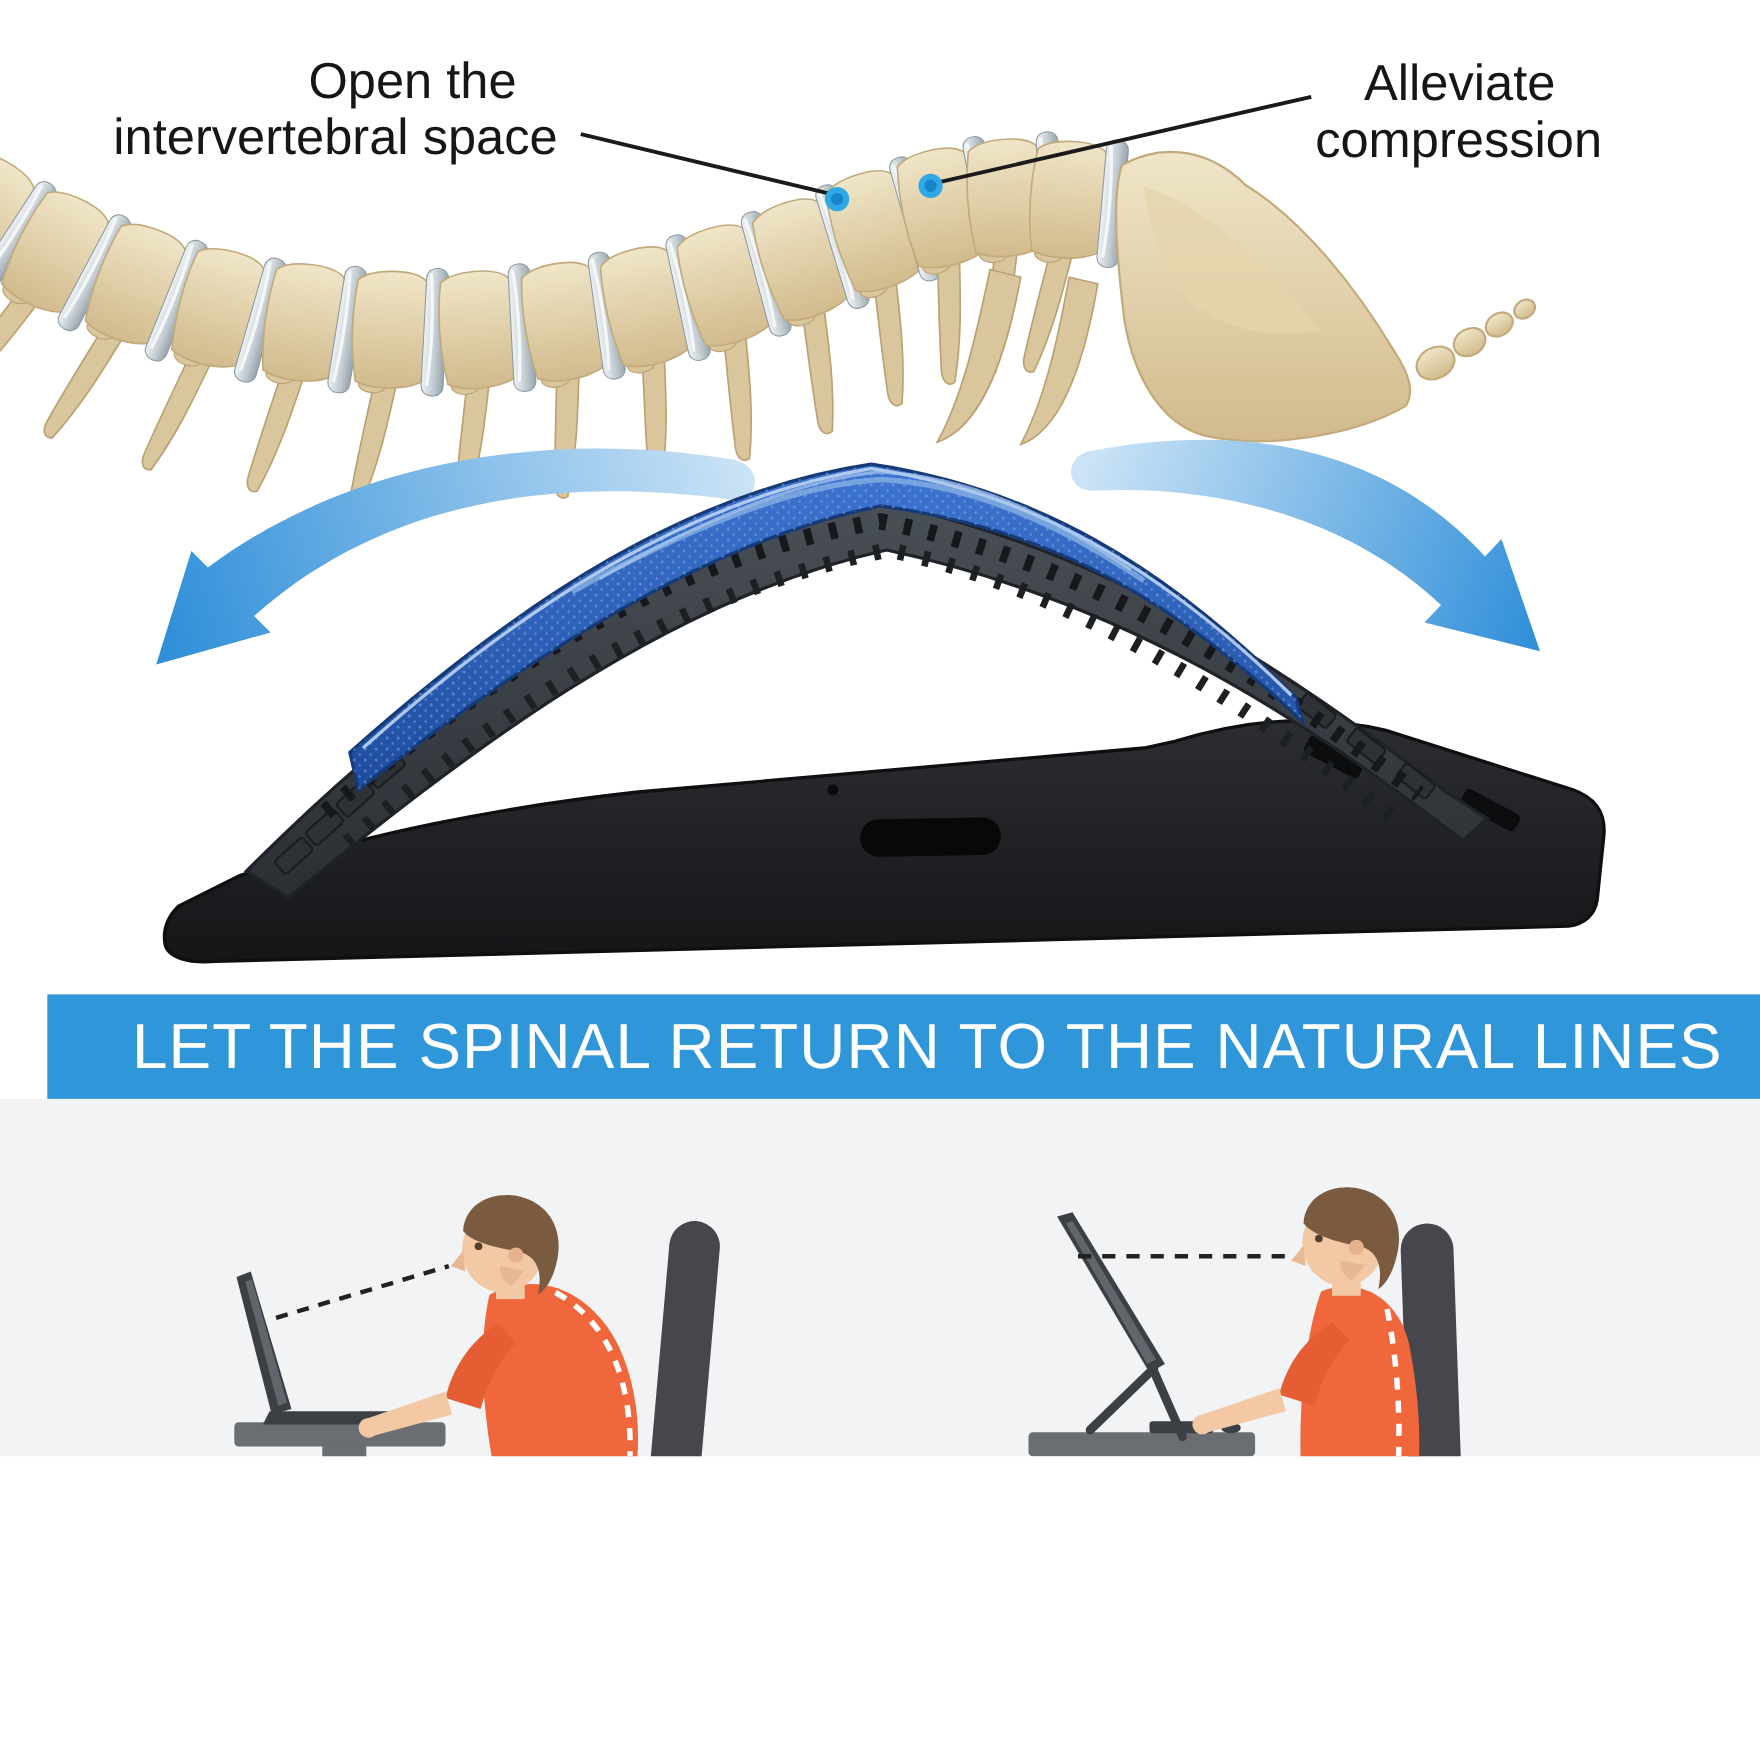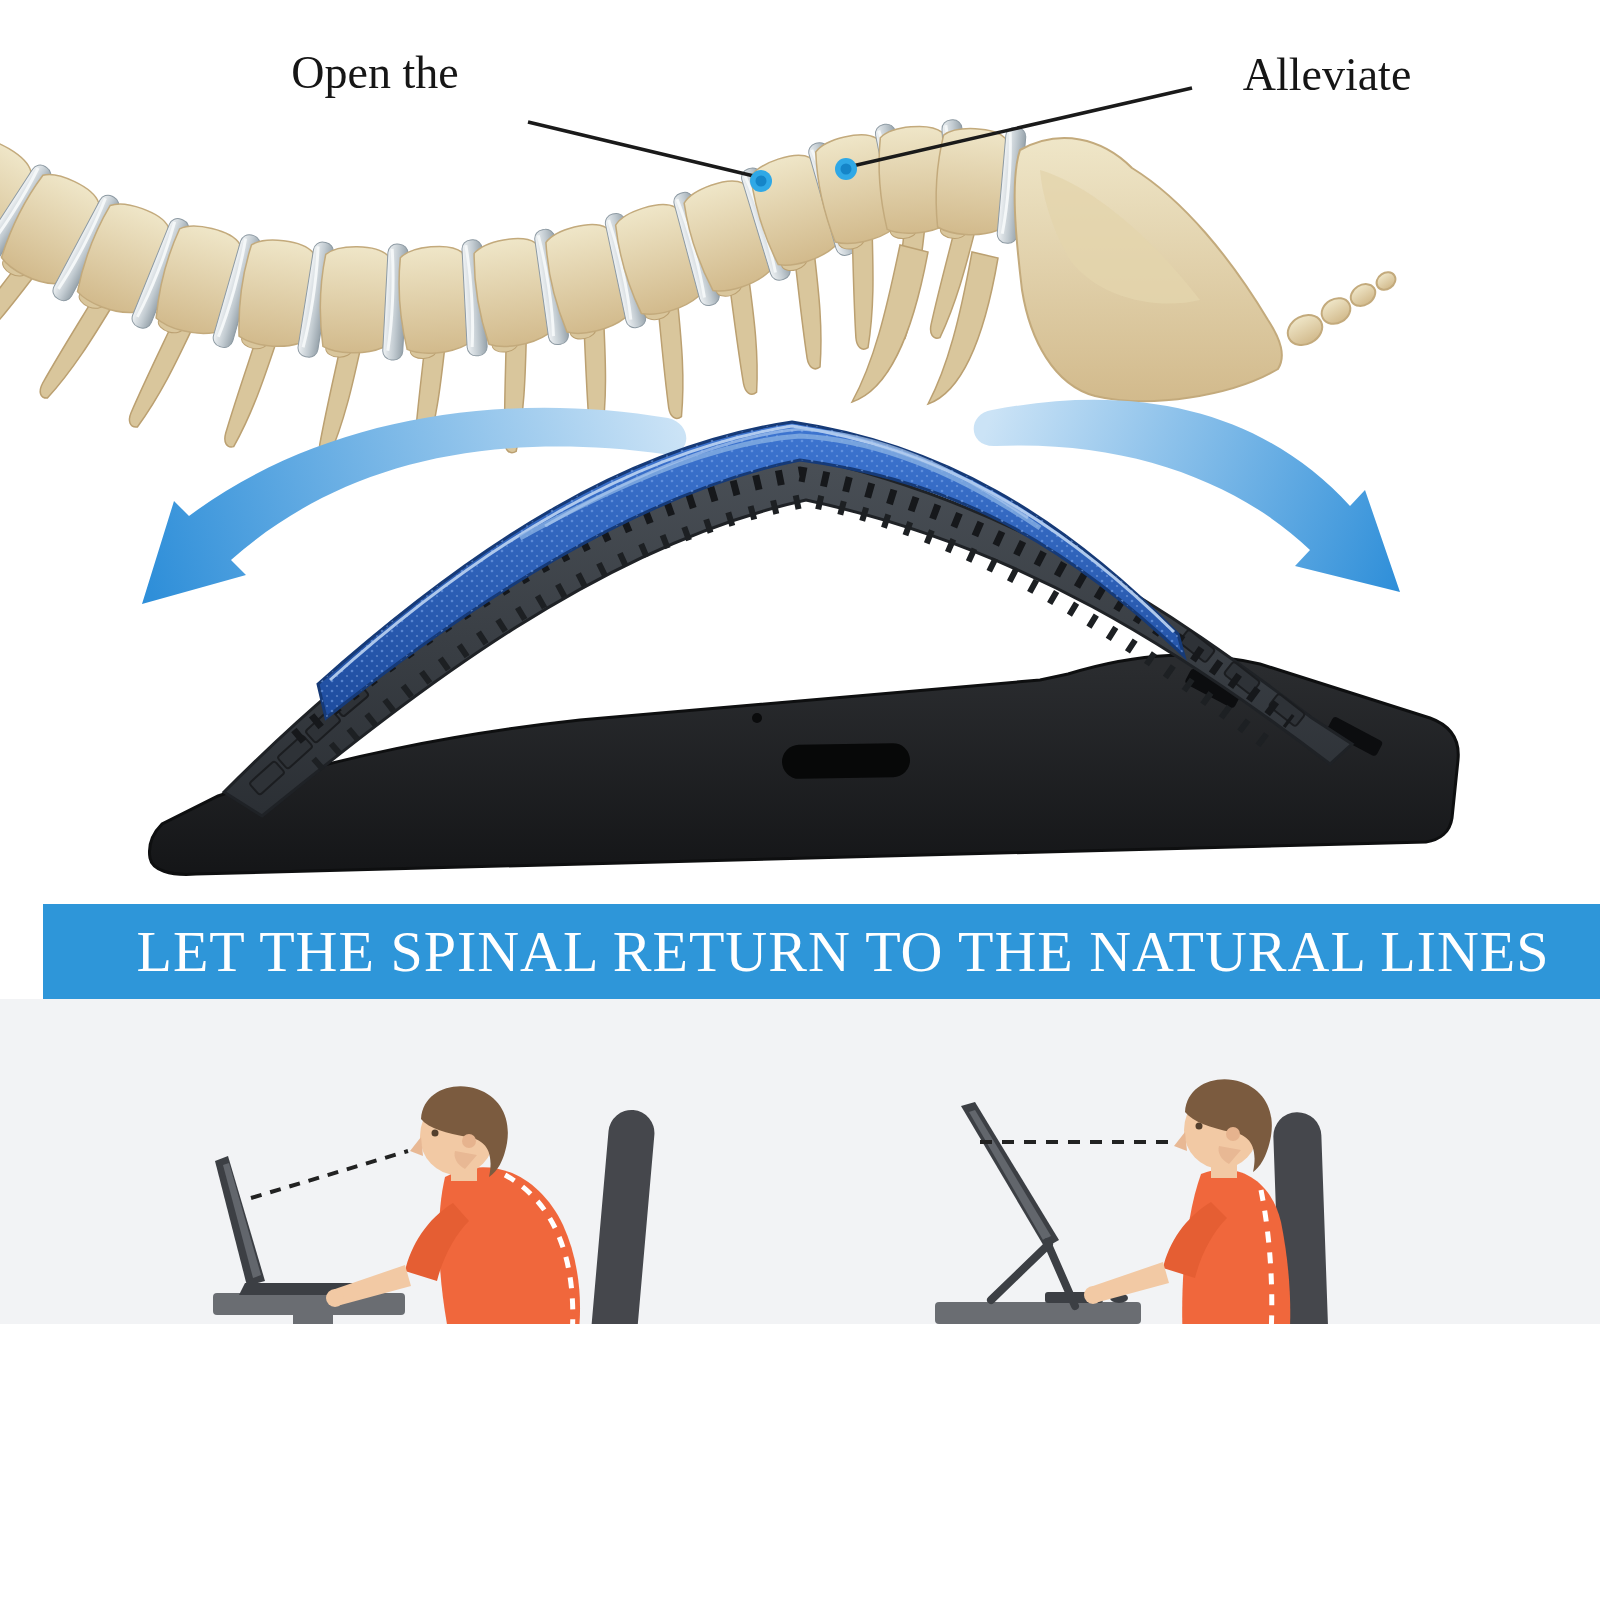--- a/index.html
+++ b/index.html
@@ -1,18 +1,18 @@
 <!DOCTYPE html>
 <html><head>
 <meta charset="utf-8">
 <style>
   html,body { margin:0; padding:0; background:#ffffff; }
   .stage {
     position:relative; width:1600px; height:1324px; overflow:hidden;
-    background:#ffffff; font-family:Liberation Serif, serif;
+    background:#ffffff; font-family:Liberation Sans, sans-serif;
   }
   .spine-section { position:absolute; top:0; left:0; width:1600px; height:470px; }
   .spine-svg { position:absolute; top:0; left:0; }
   .ann { position:absolute; font-size:46px; line-height:1.0; color:#161616;
          white-space:nowrap; transform:translateX(-50%); }
   .product-svg { position:absolute; top:388px; left:0; }
   .banner {
     position:absolute; top:904px; left:0; width:1600px; height:95px;
     background:#2E96D9; display:flex; align-items:center; justify-content:center;margin-left:43px;
   }
@@ -94,21 +94,23 @@
         <circle cx="761" cy="181" r="11" fill="#2FA8E6"></circle>
         <circle cx="761" cy="181" r="5.5" fill="#1585C8"></circle>
       </g>
       <g>
         <circle cx="846" cy="169" r="11" fill="#2FA8E6"></circle>
         <circle cx="846" cy="169" r="5.5" fill="#1585C8"></circle>
       </g>
     </svg>
 
     <div class="ann" style="left:375px; top:50px;">Open the</div>
+    <div class="ann" style="left:305px; top:101px;">intervertebral space</div>
     <div class="ann" style="left:1316px; top:52px;margin-left:11px;">Alleviate</div>
+    <div class="ann" style="left:1326px; top:104px;">compression</div>
   </section>
 
   <svg class="product-svg" width="1600" height="512" viewBox="0 0 1600 512">
     <defs>
       <linearGradient id="arrowL" x1="680" y1="40" x2="150" y2="200" gradientUnits="userSpaceOnUse">
         <stop offset="0" stop-color="#CBE3F6"></stop>
         <stop offset="1" stop-color="#2F8FD9"></stop>
       </linearGradient>
       <linearGradient id="arrowR" x1="990" y1="30" x2="1400" y2="190" gradientUnits="userSpaceOnUse">
         <stop offset="0" stop-color="#CBE3F6"></stop>

